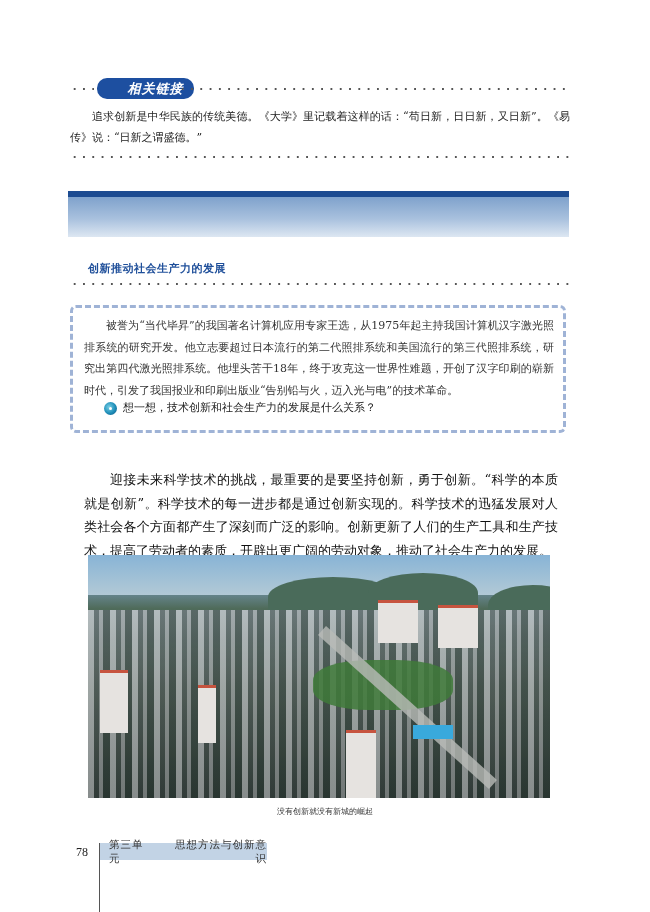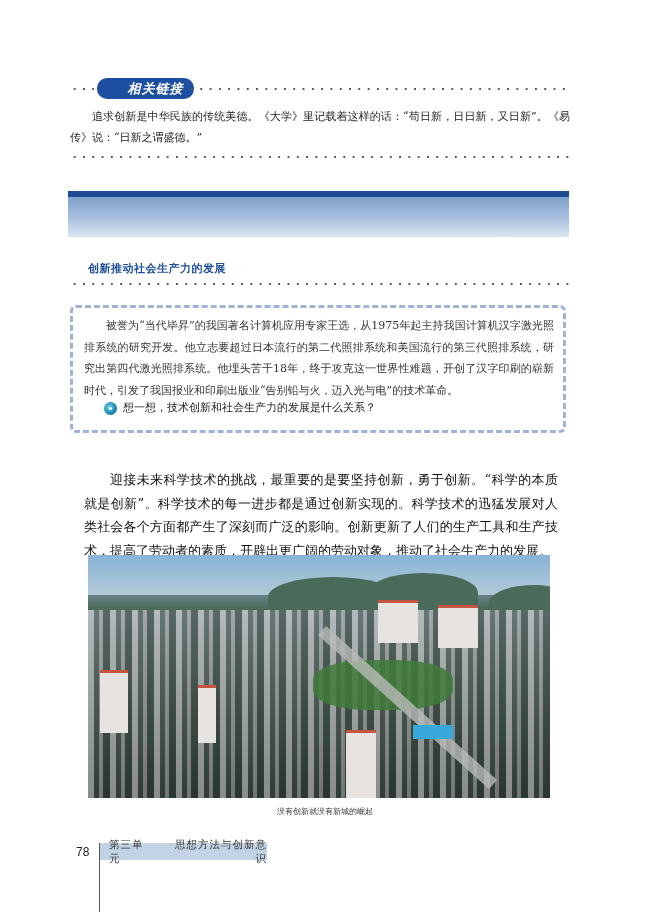--- a/index.html
+++ b/index.html
@@ -64,21 +64,21 @@
   .photo .green { position: absolute; left: 225px; top: 105px; width: 140px; height: 50px; background: #3f7a3a; border-radius: 40%; opacity: 0.85; }
   .photo .road { position: absolute; left: 230px; top: 80px; width: 12px; height: 230px; background: #b9bcb8;
            transform: rotate(-48deg); transform-origin: top left; opacity: 0.8; }
   .photo .tower { position: absolute; background: #e6e3e0; border-top: 3px solid #c7543f; }
   .photo .roof-blue { position: absolute; left: 325px; top: 170px; width: 40px; height: 14px; background: #39a9dc; }
 
   .caption { position: absolute; left: 0; width: 650px; top: 806px; text-align: center;
              font-family: "DejaVu Sans", "Liberation Sans", sans-serif; font-size: 8px; color: #333; }
 
   
-  .page-num { position: absolute; left: 76px; top: 845px; font-family: Liberation Sans, sans-serif;
+  .page-num { position: absolute; left: 76px; top: 845px; font-family: Liberation Serif, serif;
               font-size: 12px; color: #222; }
   .footer-line { position: absolute; left: 99px; top: 843px; width: 1px; height: 69px; background: #555; }
   .footer-bar { position: absolute; left: 100px; top: 843px; width: 167px; height: 17px; background: #c2d3e5;
                 font-family: "DejaVu Sans", "Liberation Sans", sans-serif; font-size: 10.5px; color: #333;
                 display: flex; align-items: center; padding-left: 9px; box-sizing: border-box; letter-spacing: 1px; }
   .footer-bar span + span { margin-left: 14px; text-align: right; }
 </style>
 </head>
 <body>
 

